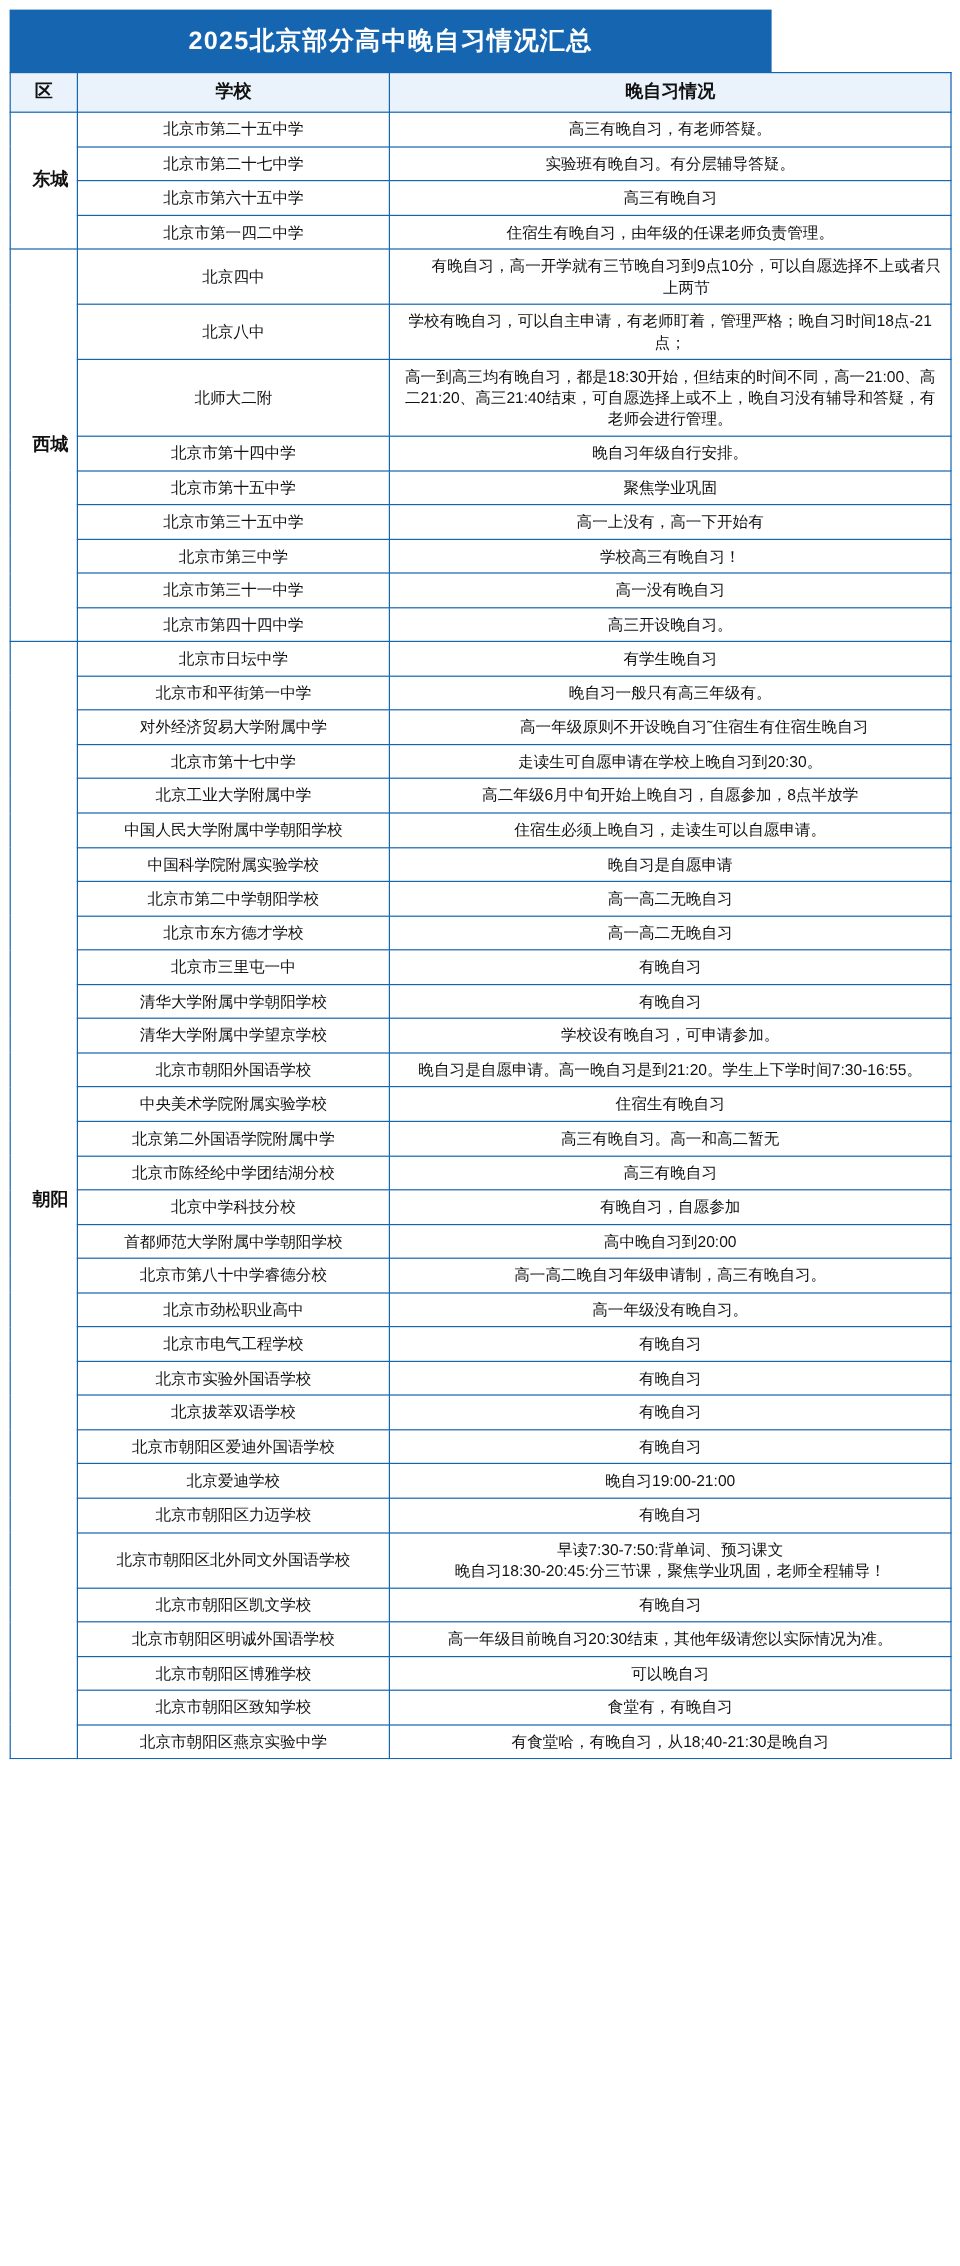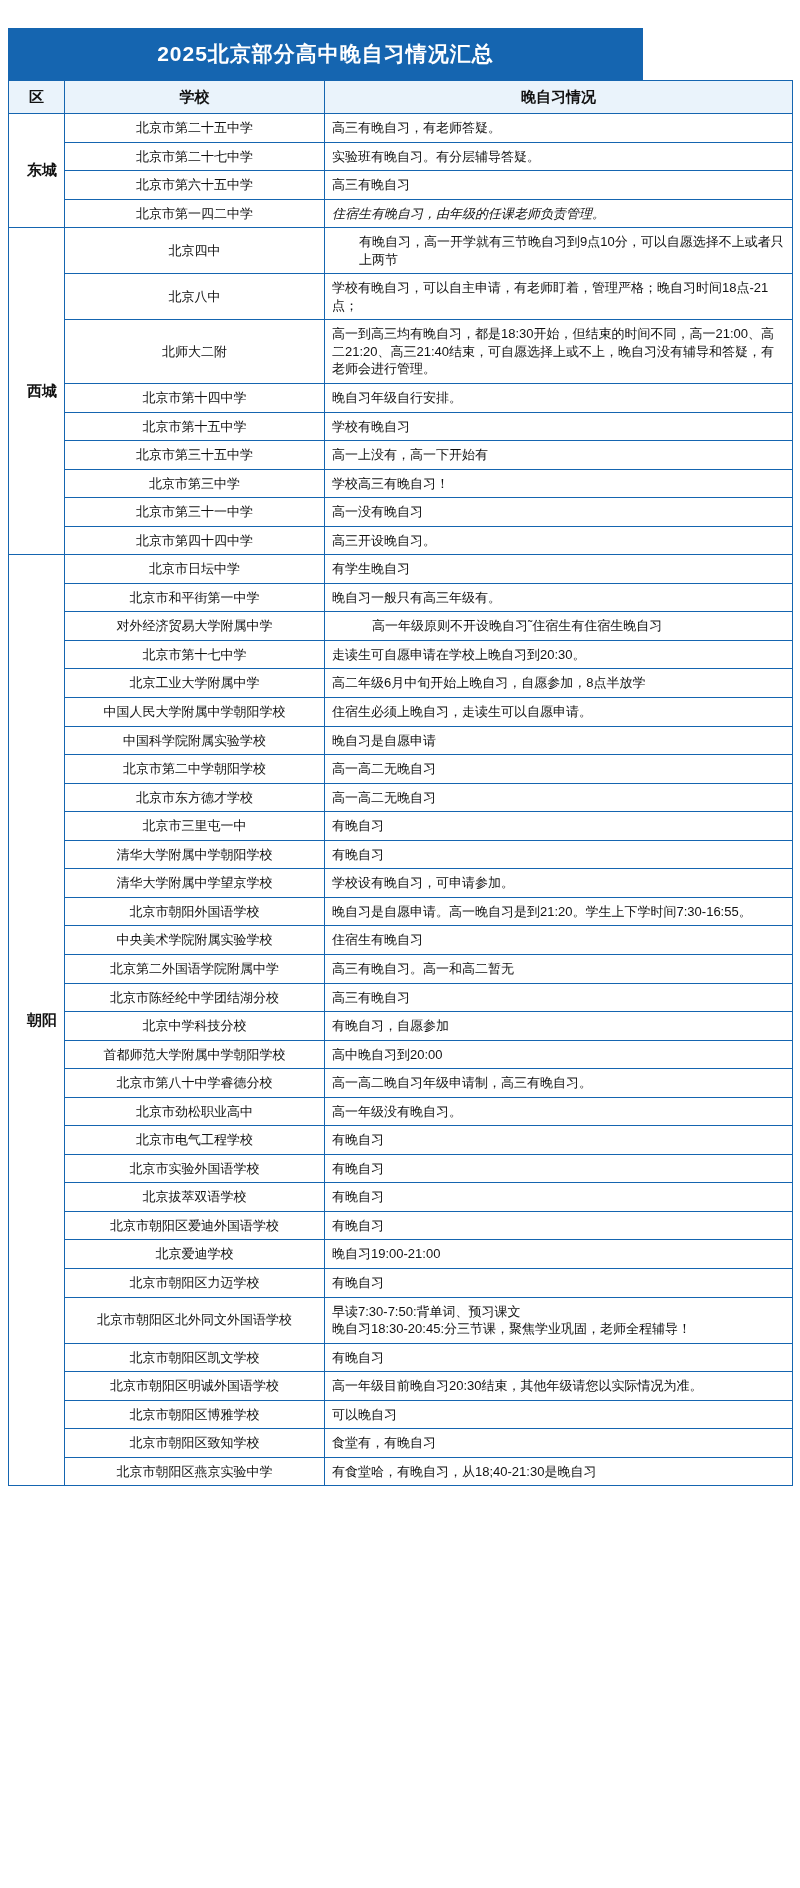--- a/index.html
+++ b/index.html
@@ -6,21 +6,20 @@
   body{
     width:800px;
     background:#ffffff;
     font-family:"Liberation Sans","DejaVu Sans",sans-serif;
     color:#111111;
   }
   .sheet{
     width:651px;
     box-sizing:border-box;
     padding:8px 8px 0 8px;
-    margin-top:20px;
   }
   .title-bar{
     background:#1565b0;
     color:#ffffff;
     font-size:21px;
     font-weight:bold;
     text-align:center;
     padding:12px 0 12px 0;
     letter-spacing:1px;
   }
@@ -50,21 +49,21 @@
     text-align:center;
     font-weight:bold;
     font-size:15px;
     padding-left:12px;
   }
   td.school{
     text-align:center;
     padding:5px 4px;
   }
   td.detail{
-    text-align:left;
+    text-align:center;
     padding:5px 7px;
   }
 </style>
 </head>
 <body>
 
 <div class="sheet">
 
   <div class="title-bar">2025北京部分高中晚自习情况汇总</div>
 
@@ -90,42 +89,42 @@
         <tr>
           <td class="school">北京市第二十七中学</td>
           <td class="detail" style="white-space: pre-line;">实验班有晚自习。有分层辅导答疑。</td>
         </tr>
         <tr>
           <td class="school">北京市第六十五中学</td>
           <td class="detail" style="white-space: pre-line;">高三有晚自习</td>
         </tr>
         <tr>
           <td class="school">北京市第一四二中学</td>
-          <td class="detail" style="white-space: pre-line; font-style: italic;">住宿生有晚自习，由年级的任课老师负责管理。</td>
+          <td class="detail" style="white-space: pre-line;">住宿生有晚自习，由年级的任课老师负责管理。</td>
         </tr>
         <tr>
           <td class="district" rowspan="9">西城</td>
           <td class="school">北京四中</td>
           <td class="detail" style="white-space: pre-line; padding-left: 34px;">有晚自习，高一开学就有三节晚自习到9点10分，可以自愿选择不上或者只上两节</td>
         </tr>
         <tr>
           <td class="school">北京八中</td>
           <td class="detail" style="white-space: pre-line;">学校有晚自习，可以自主申请，有老师盯着，管理严格；晚自习时间18点-21点；</td>
         </tr>
         <tr>
           <td class="school">北师大二附</td>
           <td class="detail" style="white-space: pre-line;">高一到高三均有晚自习，都是18:30开始，但结束的时间不同，高一21:00、高二21:20、高三21:40结束，可自愿选择上或不上，晚自习没有辅导和答疑，有老师会进行管理。</td>
         </tr>
         <tr>
           <td class="school">北京市第十四中学</td>
           <td class="detail" style="white-space: pre-line;">晚自习年级自行安排。</td>
         </tr>
         <tr>
           <td class="school">北京市第十五中学</td>
-          <td class="detail" style="white-space: pre-line;">学校有晚自习</td>
+          <td class="detail" style="white-space: pre-line;">聚焦学业巩固</td>
         </tr>
         <tr>
           <td class="school">北京市第三十五中学</td>
           <td class="detail" style="white-space: pre-line;">高一上没有，高一下开始有</td>
         </tr>
         <tr>
           <td class="school">北京市第三中学</td>
           <td class="detail" style="white-space: pre-line;">学校高三有晚自习！</td>
         </tr>
         <tr>

